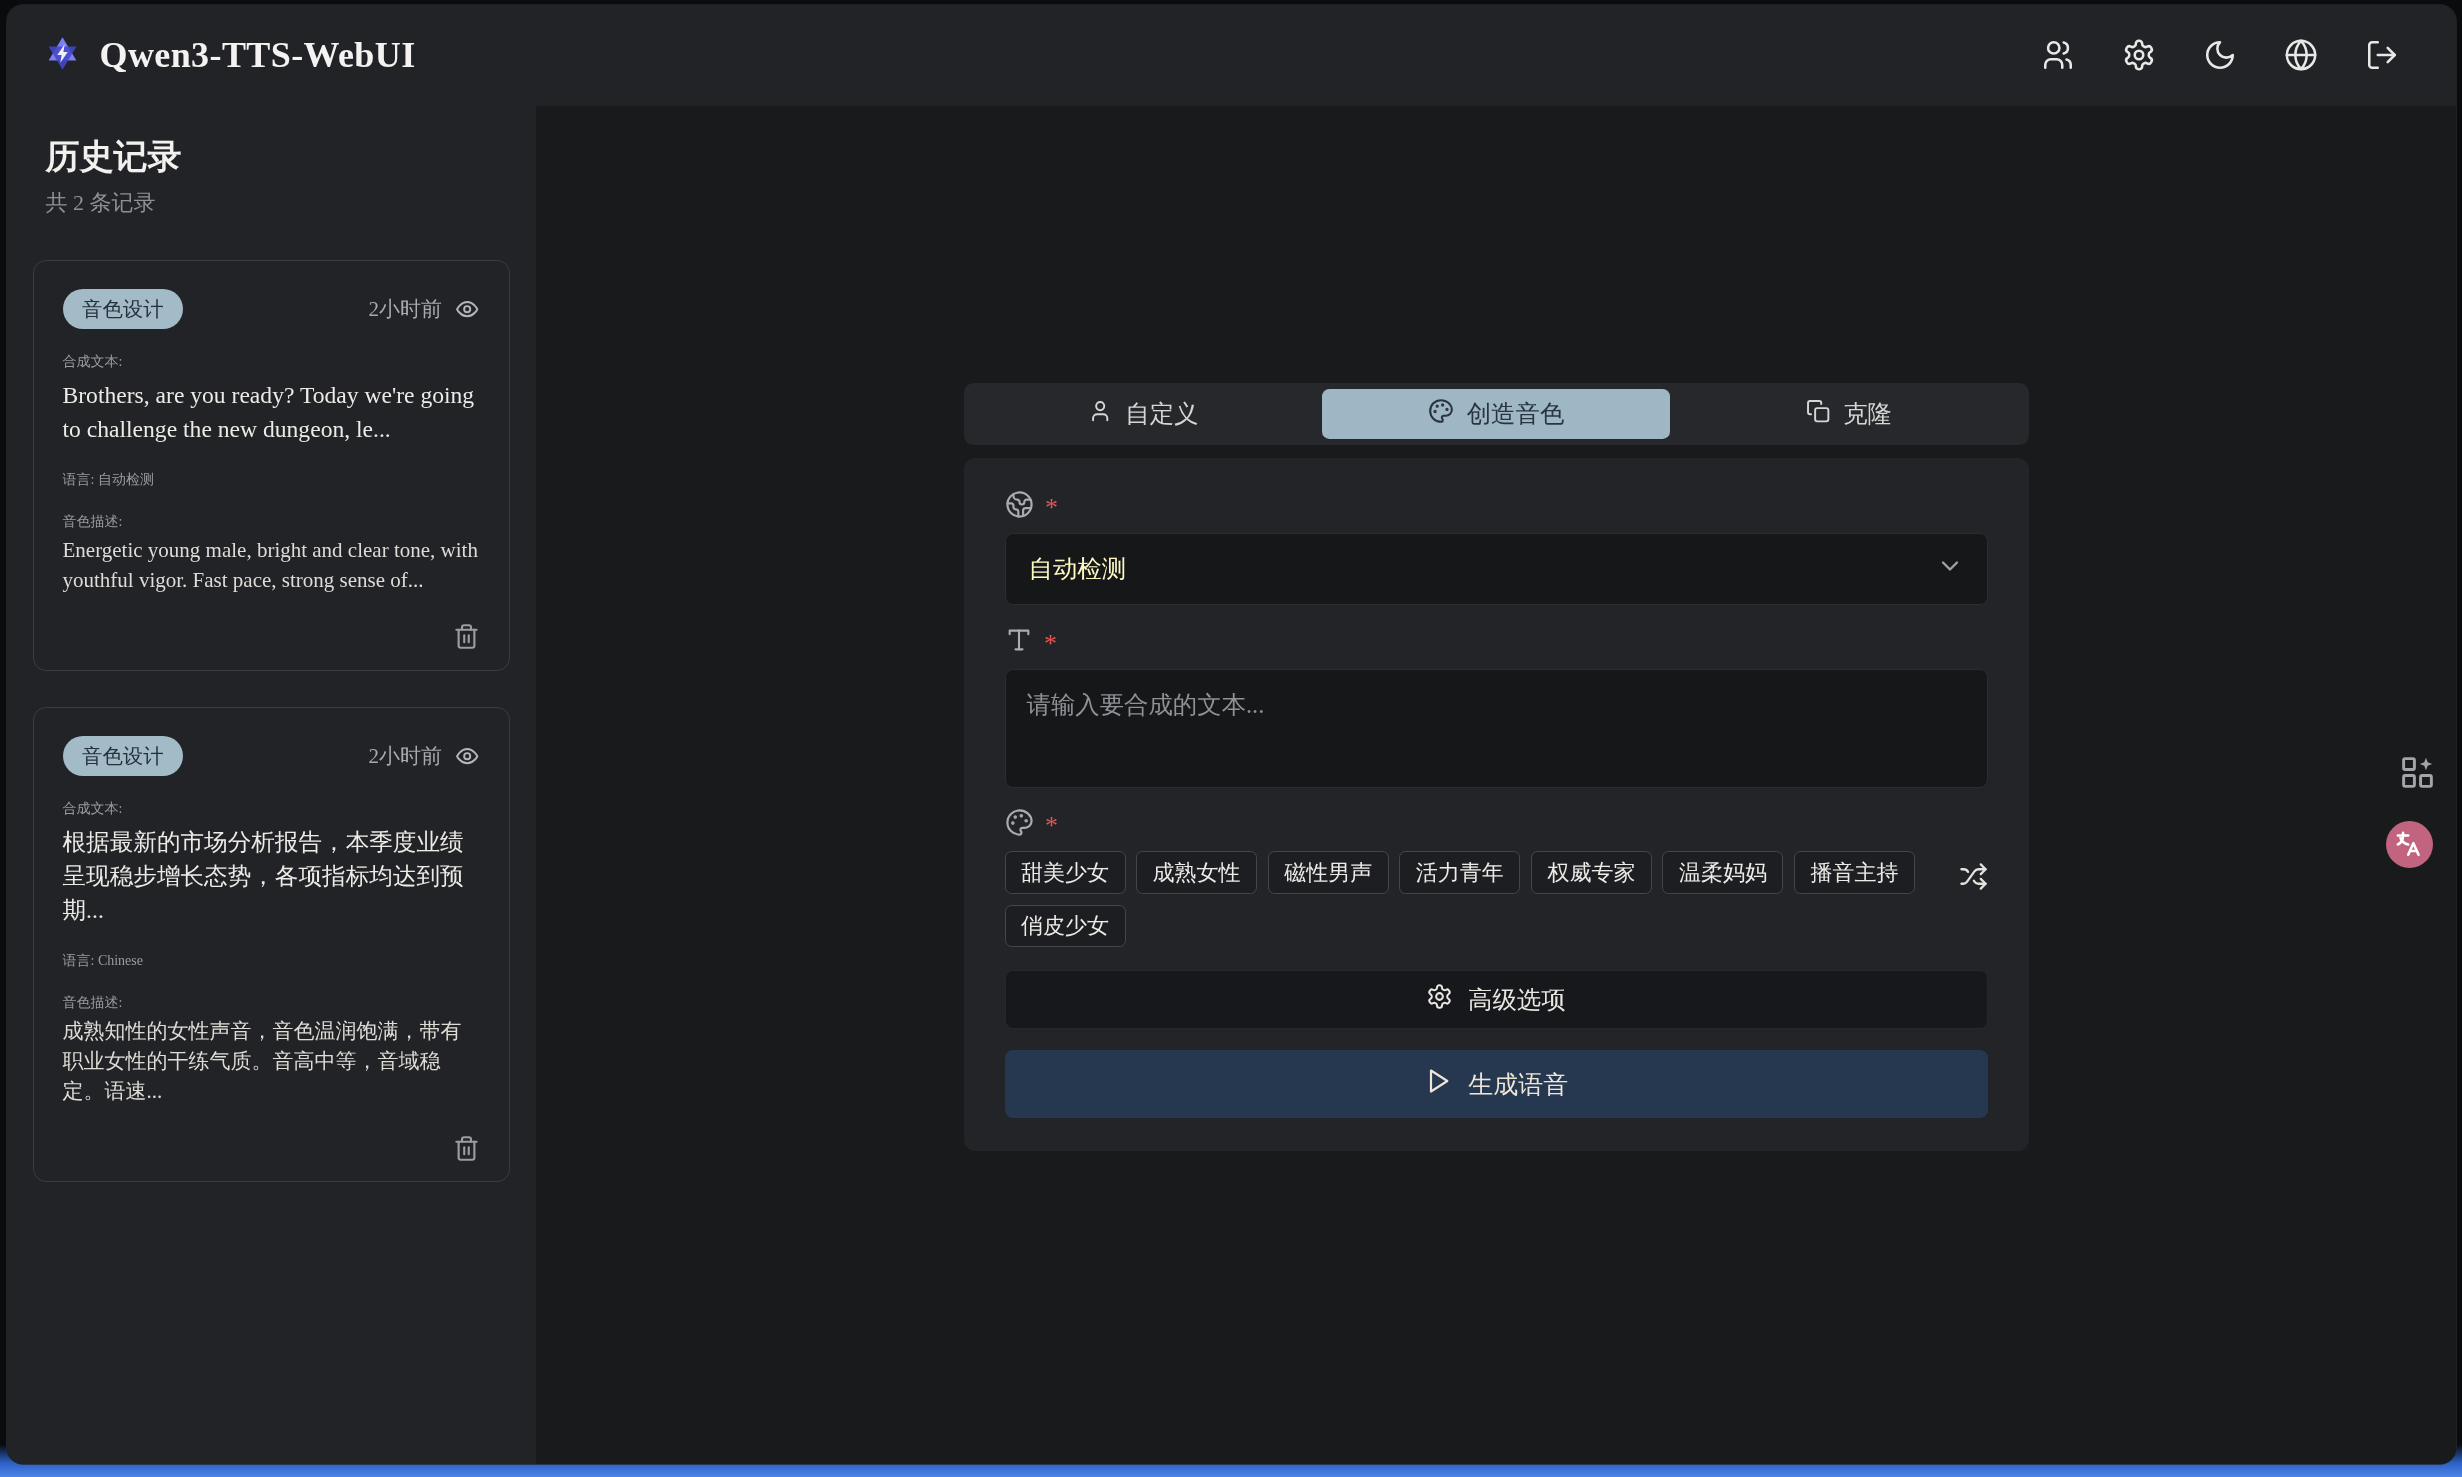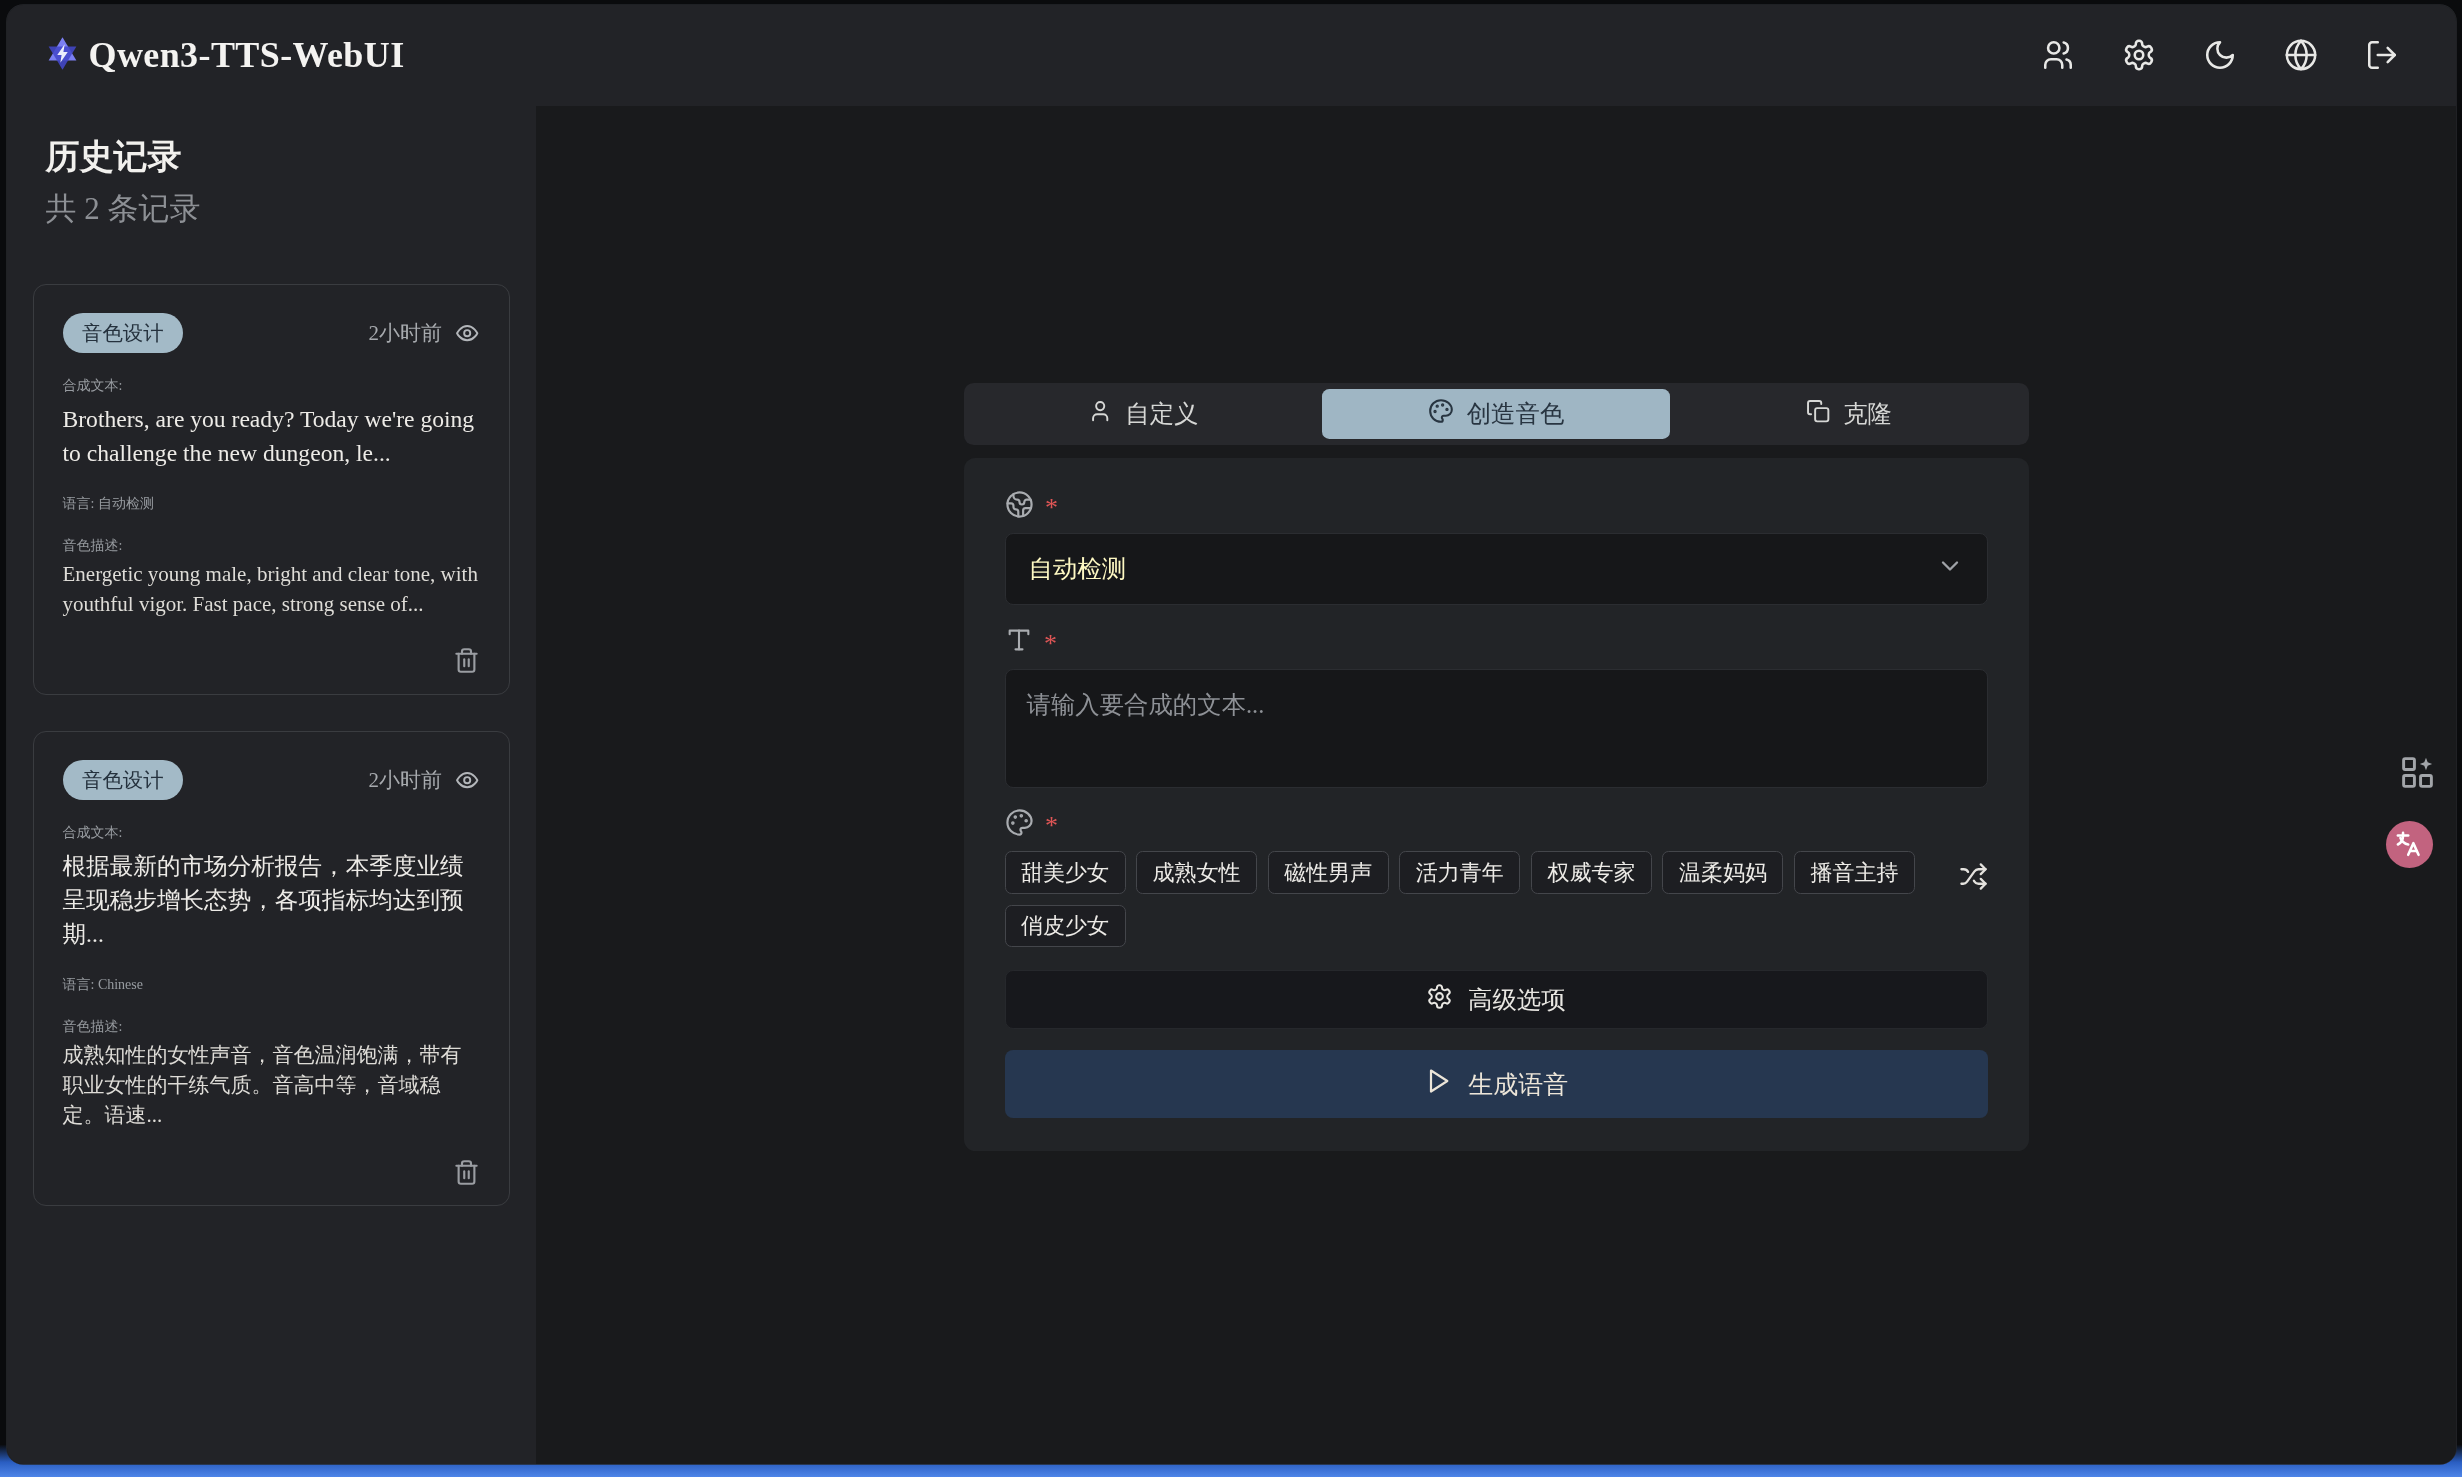--- a/index.html
+++ b/index.html
@@ -13,32 +13,32 @@
     position:absolute;left:6.5px;top:4.9px;width:2449px;height:1459px;
     background:#191a1c;border-radius:16.3px;overflow:hidden;
     box-shadow:0 0 0 0.8px #26282c;
   }
   
   .app-header{
     position:absolute;left:0;top:0;right:0;height:101px;background:#222327;
     display:flex;align-items:center;justify-content:space-between;
     padding:0 57px 0 37px;box-sizing:border-box;
   }
-  .brand{display:flex;align-items:center;gap:8px;}
+  .brand{display:flex;align-items:center;gap:19px;}
   .brand h1{font-size:36px;color:#f4f3f1;margin:0;font-weight:700;letter-spacing:0.4px;}
   .hdr-actions{display:flex;align-items:center;gap:47px;}
   .icon-btn{background:none;border:none;padding:0;cursor:pointer;color:#e8e8e6;display:inline-flex;align-items:center;justify-content:center;}
   .icon-btn svg{display:block;}
   
   .sidebar{
     position:absolute;left:0;top:101px;bottom:0;width:529px;background:#222327;
     box-sizing:border-box;padding:23px 26px 0 26px;
   }
   .sb-title{font-size:34px;font-weight:700;color:#f2f1ee;margin:4.9px 0 8.1px 13px;}
-  .sb-count{font-size:31px;color:#8d9095;margin:0 0 54px 13px;}
+  .sb-count{font-size:22px;color:#8d9095;margin:0 0 42px 13px;}
   .card{
     border:1.6px solid #3a3c40;border-radius:13px;padding:28px 29px 19.5px 29px;
     margin-bottom:36px;cursor:pointer;
   }
   .card-top{display:flex;align-items:center;justify-content:space-between;}
   .badge{
     background:#a3bac7;color:#25323e;font-size:20.4px;line-height:1;
     padding:9.8px 19.5px;border-radius:813px;font-weight:500;
   }
   .time-group{display:flex;align-items:center;gap:13px;color:#a7aaae;}

